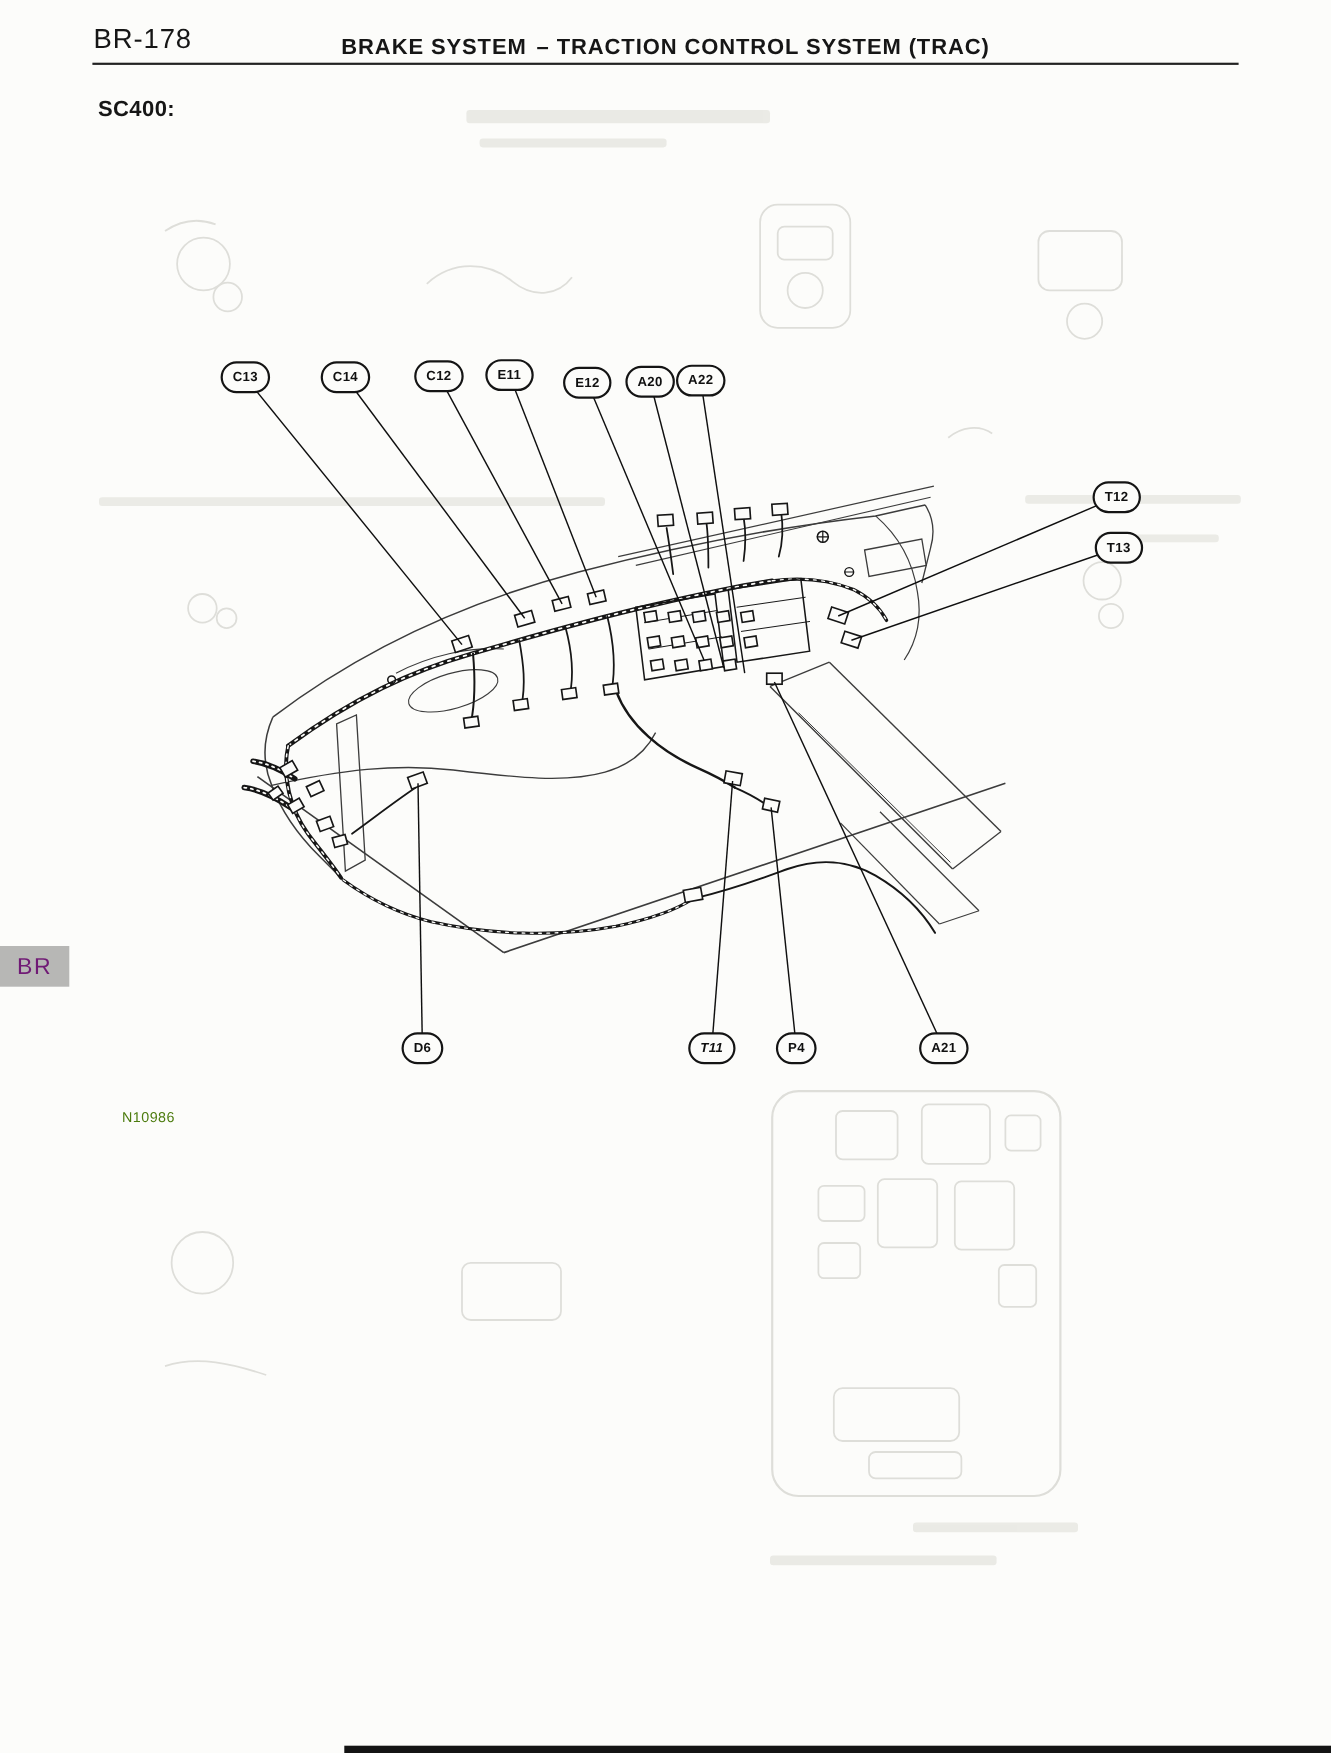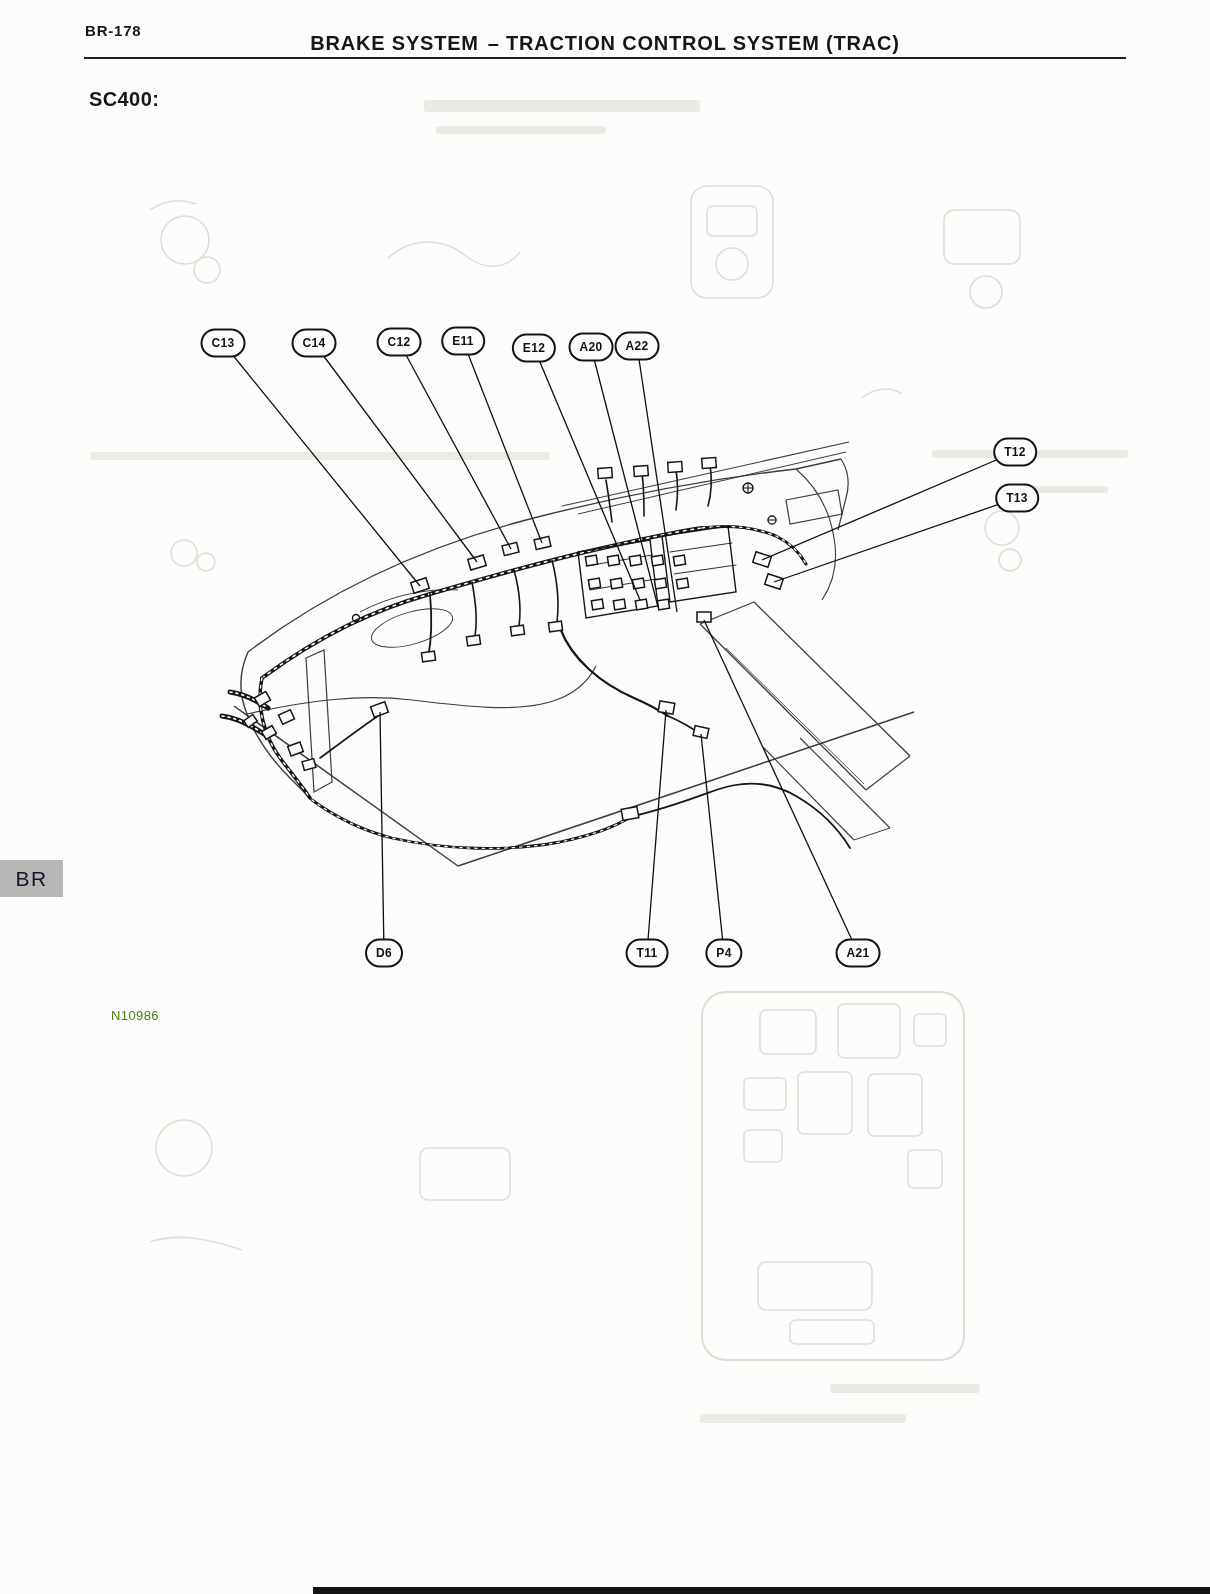--- a/index.html
+++ b/index.html
@@ -6,21 +6,21 @@
   body{
     position:relative;
     width:1210px;height:1594px;
     background:#fcfcfa;
     font-family:"Liberation Sans", sans-serif;
     color:#161616;
     overflow:hidden;
   }
   .page-number{
     position:absolute;left:85px;top:22px;
-    font-size:15px;font-weight:bold;letter-spacing:.8px;
+    font-size:25px;font-weight:normal;letter-spacing:.8px;
   }
   .page-title{
     position:absolute;left:0;top:32px;width:100%;
     text-align:center;font-size:20px;font-weight:bold;letter-spacing:.8px;
     white-space:nowrap;
   }
   .page-title .title-secondary{margin-left:9px;}
   .header-rule{
     position:absolute;left:84px;top:57px;width:1042px;height:2.4px;
     background:#222;
@@ -28,21 +28,21 @@
   .section-label{
     position:absolute;left:89px;top:88px;
     font-size:20px;font-weight:bold;letter-spacing:.4px;
   }
   .figure-code{
     position:absolute;left:111px;top:1008px;
     font-size:13px;letter-spacing:.4px;color:#4d7c0f;
   }
   .br-tab{
     position:absolute;left:0;top:860px;width:63px;height:37px;
-    background:#b7b7b5;color:#0f172a;
+    background:#b7b7b5;color:#701a75;
     display:flex;align-items:center;justify-content:center;
     font-size:21px;letter-spacing:1.5px;
   }
   .diagram-svg{position:absolute;left:0;top:0;}
   .callout{
     position:absolute;transform:translate(-50%,-50%);
     border:2px solid #141414;border-radius:999px;
     padding:0 9px;height:25px;line-height:24px;
     font-size:12px;font-weight:bold;letter-spacing:.3px;
     background:#fcfcfa;color:#101010;white-space:nowrap;
@@ -228,21 +228,21 @@
 <div class="callout" style="left:223px;top:343px;">C13</div>
 <div class="callout" style="left:314px;top:343px;">C14</div>
 <div class="callout" style="left:399px;top:342px;">C12</div>
 <div class="callout" style="left:463px;top:341px;text-align:right;">E11</div>
 <div class="callout" style="left:534px;top:348px;">E12</div>
 <div class="callout" style="left:591px;top:347px;">A20</div>
 <div class="callout" style="left:637px;top:346px;">A22</div>
 <div class="callout" style="left:1015px;top:452px;">T12</div>
 <div class="callout" style="left:1017px;top:498px;">T13</div>
 <div class="callout" style="left:384px;top:953px;">D6</div>
-<div class="callout" style="left:647px;top:953px;">T11</div>
+<div class="callout" style="left:647px;top:953px;font-style:italic;">T11</div>
 <div class="callout" style="left:724px;top:953px;">P4</div>
 <div class="callout" style="left:858px;top:953px;">A21</div>
 
 <div class="figure-code">N10986</div>
 
 <div class="br-tab">BR</div>
 
 <div class="bottom-strip"></div>
 
 </body></html>

